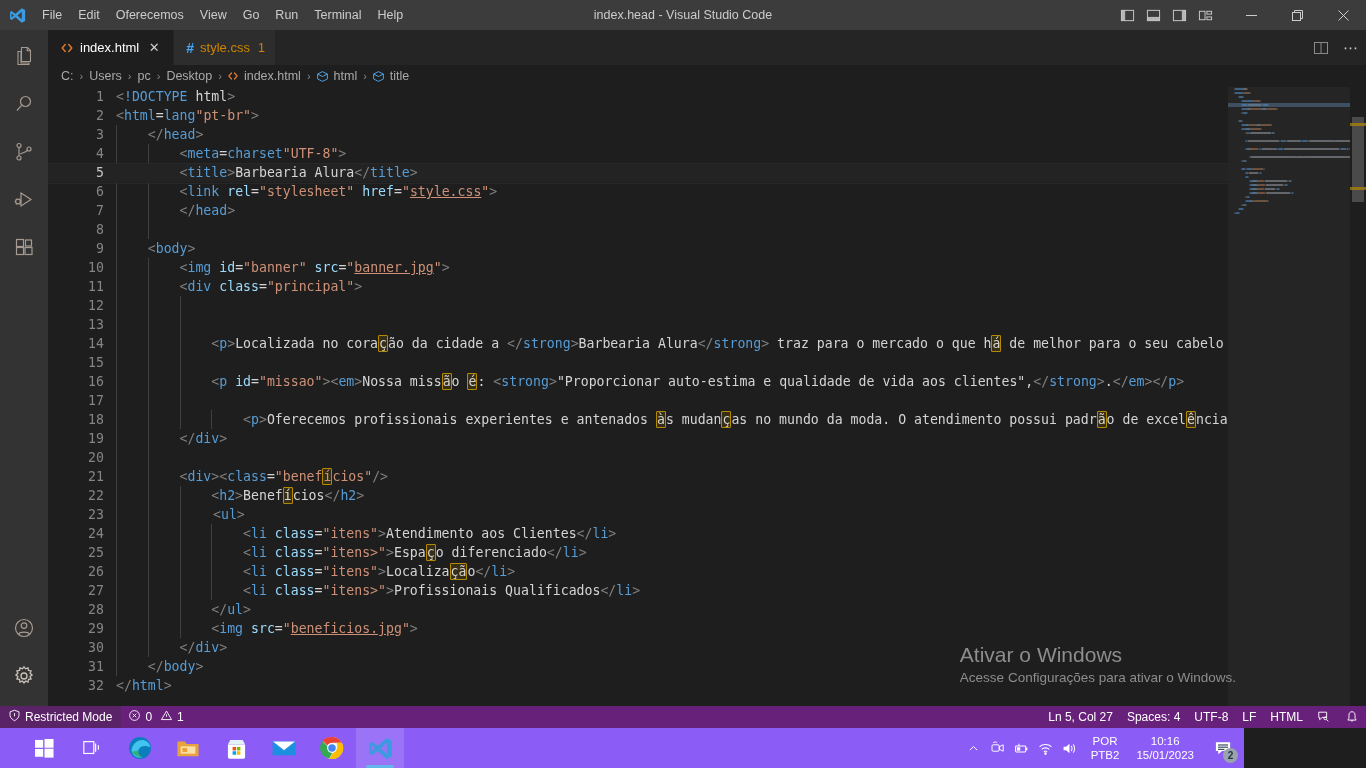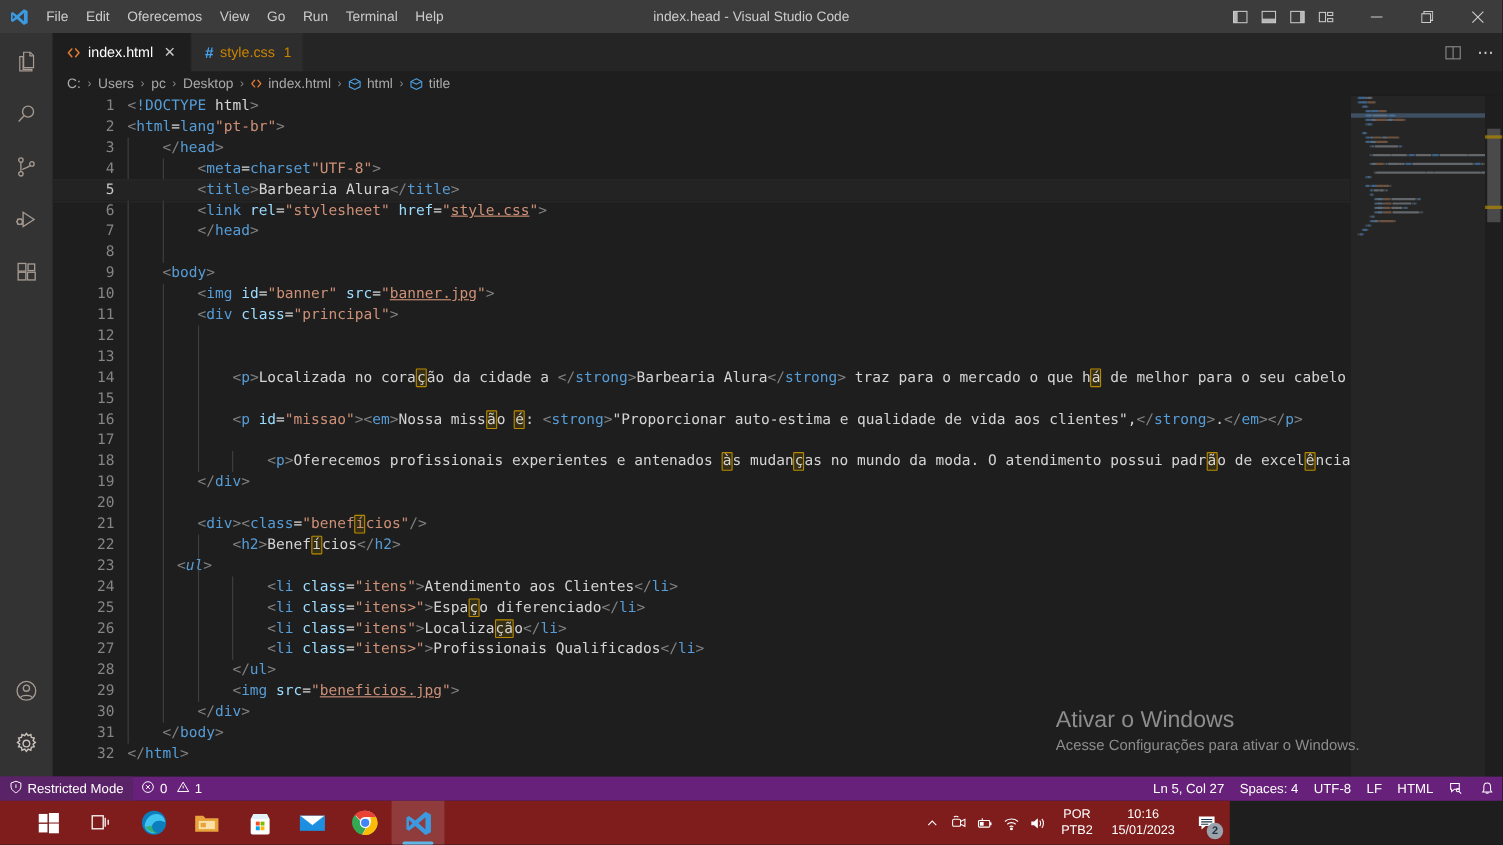--- a/index.html
+++ b/index.html
@@ -230,22 +230,22 @@
   .sb-right { position: absolute; right: 0; display: flex; align-items: center; height: 22px; }
   .sb-item {
     display: flex; align-items: center; gap: 4px;
     padding: 0 7px; height: 22px; cursor: pointer; white-space: nowrap;
   }
   .sb-restricted { background: #5b2367; padding-left: 8px; padding-right: 9px; }
 
   
   .taskbar {
     position: absolute; bottom: 0; left: 0;
-    width: 1118px; height: 40px;
-    background: #7f1d1d;
+    width: 1244px; height: 40px;
+    background: #8b5cf6;
     display: flex; align-items: center; padding-left: 20px;
   }
   .tb-left { display: flex; align-items: center; height: 40px; }
   .tb-btn {
     width: 48px; height: 40px;
     display: flex; align-items: center; justify-content: center;
     cursor: pointer; position: relative;
   }
   .tb-btn.active { background: rgba(255,255,255,0.14); }
   .tb-underline {
@@ -514,21 +514,21 @@
           <div class="code-line"><span class="ln">13</span><span class="ltext" style="padding-left: 95.28px;"></span></div>
           <div class="code-line"><span class="ln">14</span><span class="ltext" style="padding-left: 95.28px;"><span class="t-brack">&lt;</span><span class="t-tag">p</span><span class="t-brack">&gt;</span><span class="t-txt">Localizada no cora</span><span class="t-txt hl-box">ç</span><span class="t-txt">ão da cidade a </span><span class="t-brack">&lt;/</span><span class="t-tag">strong</span><span class="t-brack">&gt;</span><span class="t-txt">Barbearia Alura</span><span class="t-brack">&lt;/</span><span class="t-tag">strong</span><span class="t-brack">&gt;</span><span class="t-txt"> traz para o mercado o que h</span><span class="t-txt hl-box">á</span><span class="t-txt"> de melhor para o seu cabelo e bar</span></span></div>
           <div class="code-line"><span class="ln">15</span><span class="ltext" style="padding-left: 95.28px;"></span></div>
           <div class="code-line"><span class="ln">16</span><span class="ltext" style="padding-left: 95.28px;"><span class="t-brack">&lt;</span><span class="t-tag">p</span><span class="t-plain"> </span><span class="t-attr">id</span><span class="t-plain">=</span><span class="t-str">"missao"</span><span class="t-brack">&gt;&lt;</span><span class="t-tag">em</span><span class="t-brack">&gt;</span><span class="t-txt">Nossa miss</span><span class="t-txt hl-box">ã</span><span class="t-txt">o </span><span class="t-txt hl-box">é</span><span class="t-txt">: </span><span class="t-brack">&lt;</span><span class="t-tag">strong</span><span class="t-brack">&gt;</span><span class="t-txt">"Proporcionar auto-estima e qualidade de vida aos clientes",</span><span class="t-brack">&lt;/</span><span class="t-tag">strong</span><span class="t-brack">&gt;</span><span class="t-txt">.</span><span class="t-brack">&lt;/</span><span class="t-tag">em</span><span class="t-brack">&gt;&lt;/</span><span class="t-tag">p</span><span class="t-brack">&gt;</span></span></div>
           <div class="code-line"><span class="ln">17</span><span class="ltext" style="padding-left: 95.28px;"></span></div>
           <div class="code-line"><span class="ln">18</span><span class="ltext" style="padding-left: 127.04px;"><span class="t-brack">&lt;</span><span class="t-tag">p</span><span class="t-brack">&gt;</span><span class="t-txt">Oferecemos profissionais experientes e antenados </span><span class="t-txt hl-box">à</span><span class="t-txt">s mudan</span><span class="t-txt hl-box">ç</span><span class="t-txt">as no mundo da moda. O atendimento possui padr</span><span class="t-txt hl-box">ã</span><span class="t-txt">o de excel</span><span class="t-txt hl-box">ê</span><span class="t-txt">ncia e agilid</span></span></div>
           <div class="code-line"><span class="ln">19</span><span class="ltext" style="padding-left: 63.52px;"><span class="t-brack">&lt;/</span><span class="t-tag">div</span><span class="t-brack">&gt;</span></span></div>
           <div class="code-line"><span class="ln">20</span><span class="ltext" style="padding-left: 63.52px;"></span></div>
           <div class="code-line"><span class="ln">21</span><span class="ltext" style="padding-left: 63.52px;"><span class="t-brack">&lt;</span><span class="t-tag">div</span><span class="t-brack">&gt;&lt;</span><span class="t-tag">class</span><span class="t-plain">=</span><span class="t-str">"benef</span><span class="t-str hl-box">í</span><span class="t-str">cios"</span><span class="t-brack">/&gt;</span></span></div>
           <div class="code-line"><span class="ln">22</span><span class="ltext" style="padding-left: 95.28px;"><span class="t-brack">&lt;</span><span class="t-tag">h2</span><span class="t-brack">&gt;</span><span class="t-txt">Benef</span><span class="t-txt hl-box">í</span><span class="t-txt">cios</span><span class="t-brack">&lt;/</span><span class="t-tag">h2</span><span class="t-brack">&gt;</span></span></div>
-          <div class="code-line"><span class="ln">23</span><span class="ltext" style="padding-left: 45px; font-style: italic;"><span class="t-brack">&lt;</span><span class="t-tag">ul</span><span class="t-brack">&gt;</span></span></div>
+          <div class="code-line"><span class="ln">23</span><span class="ltext" style="padding-left: 97px;"><span class="t-brack">&lt;</span><span class="t-tag">ul</span><span class="t-brack">&gt;</span></span></div>
           <div class="code-line"><span class="ln">24</span><span class="ltext" style="padding-left: 127.04px;"><span class="t-brack">&lt;</span><span class="t-tag">li</span><span class="t-plain"> </span><span class="t-attr">class</span><span class="t-plain">=</span><span class="t-str">"itens"</span><span class="t-brack">&gt;</span><span class="t-txt">Atendimento aos Clientes</span><span class="t-brack">&lt;/</span><span class="t-tag">li</span><span class="t-brack">&gt;</span></span></div>
           <div class="code-line"><span class="ln">25</span><span class="ltext" style="padding-left: 127.04px;"><span class="t-brack">&lt;</span><span class="t-tag">li</span><span class="t-plain"> </span><span class="t-attr">class</span><span class="t-plain">=</span><span class="t-str">"itens&gt;"</span><span class="t-brack">&gt;</span><span class="t-txt">Espa</span><span class="t-txt hl-box">ç</span><span class="t-txt">o diferenciado</span><span class="t-brack">&lt;/</span><span class="t-tag">li</span><span class="t-brack">&gt;</span></span></div>
           <div class="code-line"><span class="ln">26</span><span class="ltext" style="padding-left: 127.04px;"><span class="t-brack">&lt;</span><span class="t-tag">li</span><span class="t-plain"> </span><span class="t-attr">class</span><span class="t-plain">=</span><span class="t-str">"itens"</span><span class="t-brack">&gt;</span><span class="t-txt">Localiza</span><span class="t-txt hl-box">çã</span><span class="t-txt">o</span><span class="t-brack">&lt;/</span><span class="t-tag">li</span><span class="t-brack">&gt;</span></span></div>
           <div class="code-line"><span class="ln">27</span><span class="ltext" style="padding-left: 127.04px;"><span class="t-brack">&lt;</span><span class="t-tag">li</span><span class="t-plain"> </span><span class="t-attr">class</span><span class="t-plain">=</span><span class="t-str">"itens&gt;"</span><span class="t-brack">&gt;</span><span class="t-txt">Profissionais Qualificados</span><span class="t-brack">&lt;/</span><span class="t-tag">li</span><span class="t-brack">&gt;</span></span></div>
           <div class="code-line"><span class="ln">28</span><span class="ltext" style="padding-left: 95.28px;"><span class="t-brack">&lt;/</span><span class="t-tag">ul</span><span class="t-brack">&gt;</span></span></div>
           <div class="code-line"><span class="ln">29</span><span class="ltext" style="padding-left: 95.28px;"><span class="t-brack">&lt;</span><span class="t-tag">img</span><span class="t-plain"> </span><span class="t-attr">src</span><span class="t-plain">=</span><span class="t-str">"</span><span class="t-link">beneficios.jpg</span><span class="t-str">"</span><span class="t-brack">&gt;</span></span></div>
           <div class="code-line"><span class="ln">30</span><span class="ltext" style="padding-left: 63.52px;"><span class="t-brack">&lt;/</span><span class="t-tag">div</span><span class="t-brack">&gt;</span></span></div>
           <div class="code-line"><span class="ln">31</span><span class="ltext" style="padding-left: 31.76px;"><span class="t-brack">&lt;/</span><span class="t-tag">body</span><span class="t-brack">&gt;</span></span></div>
           <div class="code-line"><span class="ln">32</span><span class="ltext" style="padding-left: 0px;"><span class="t-brack">&lt;/</span><span class="t-tag">html</span><span class="t-brack">&gt;</span></span></div>
         </div>

